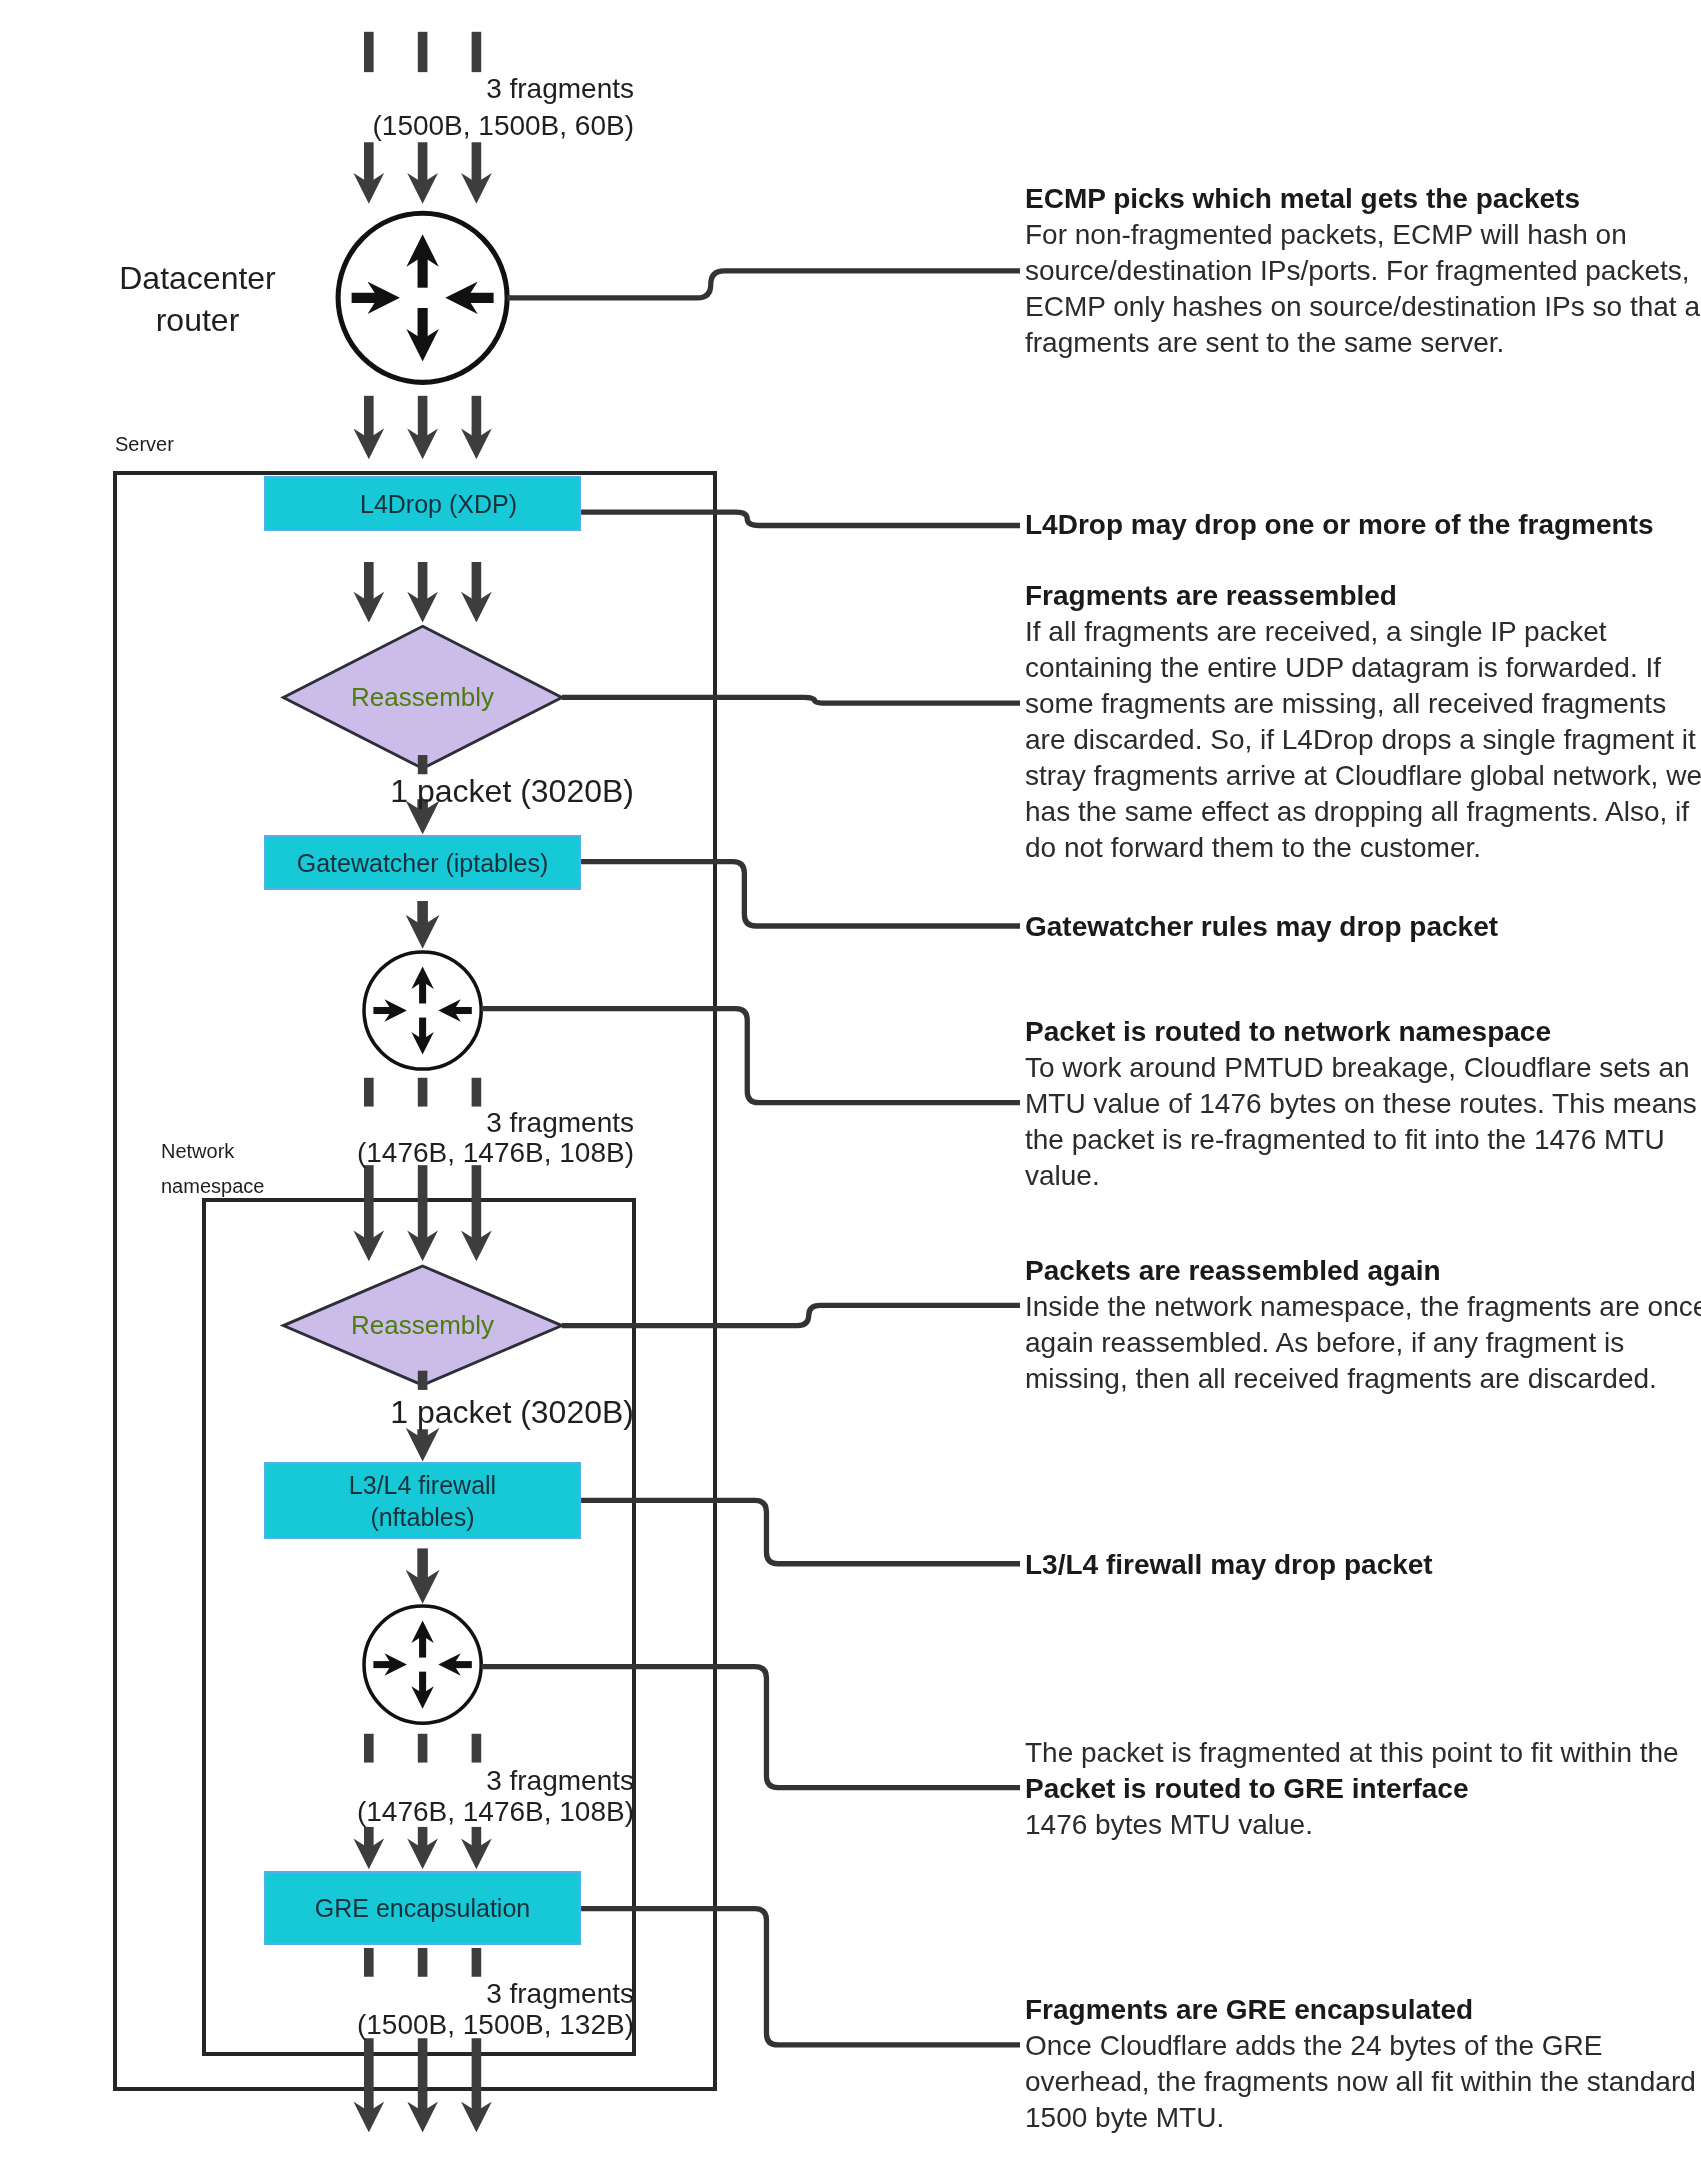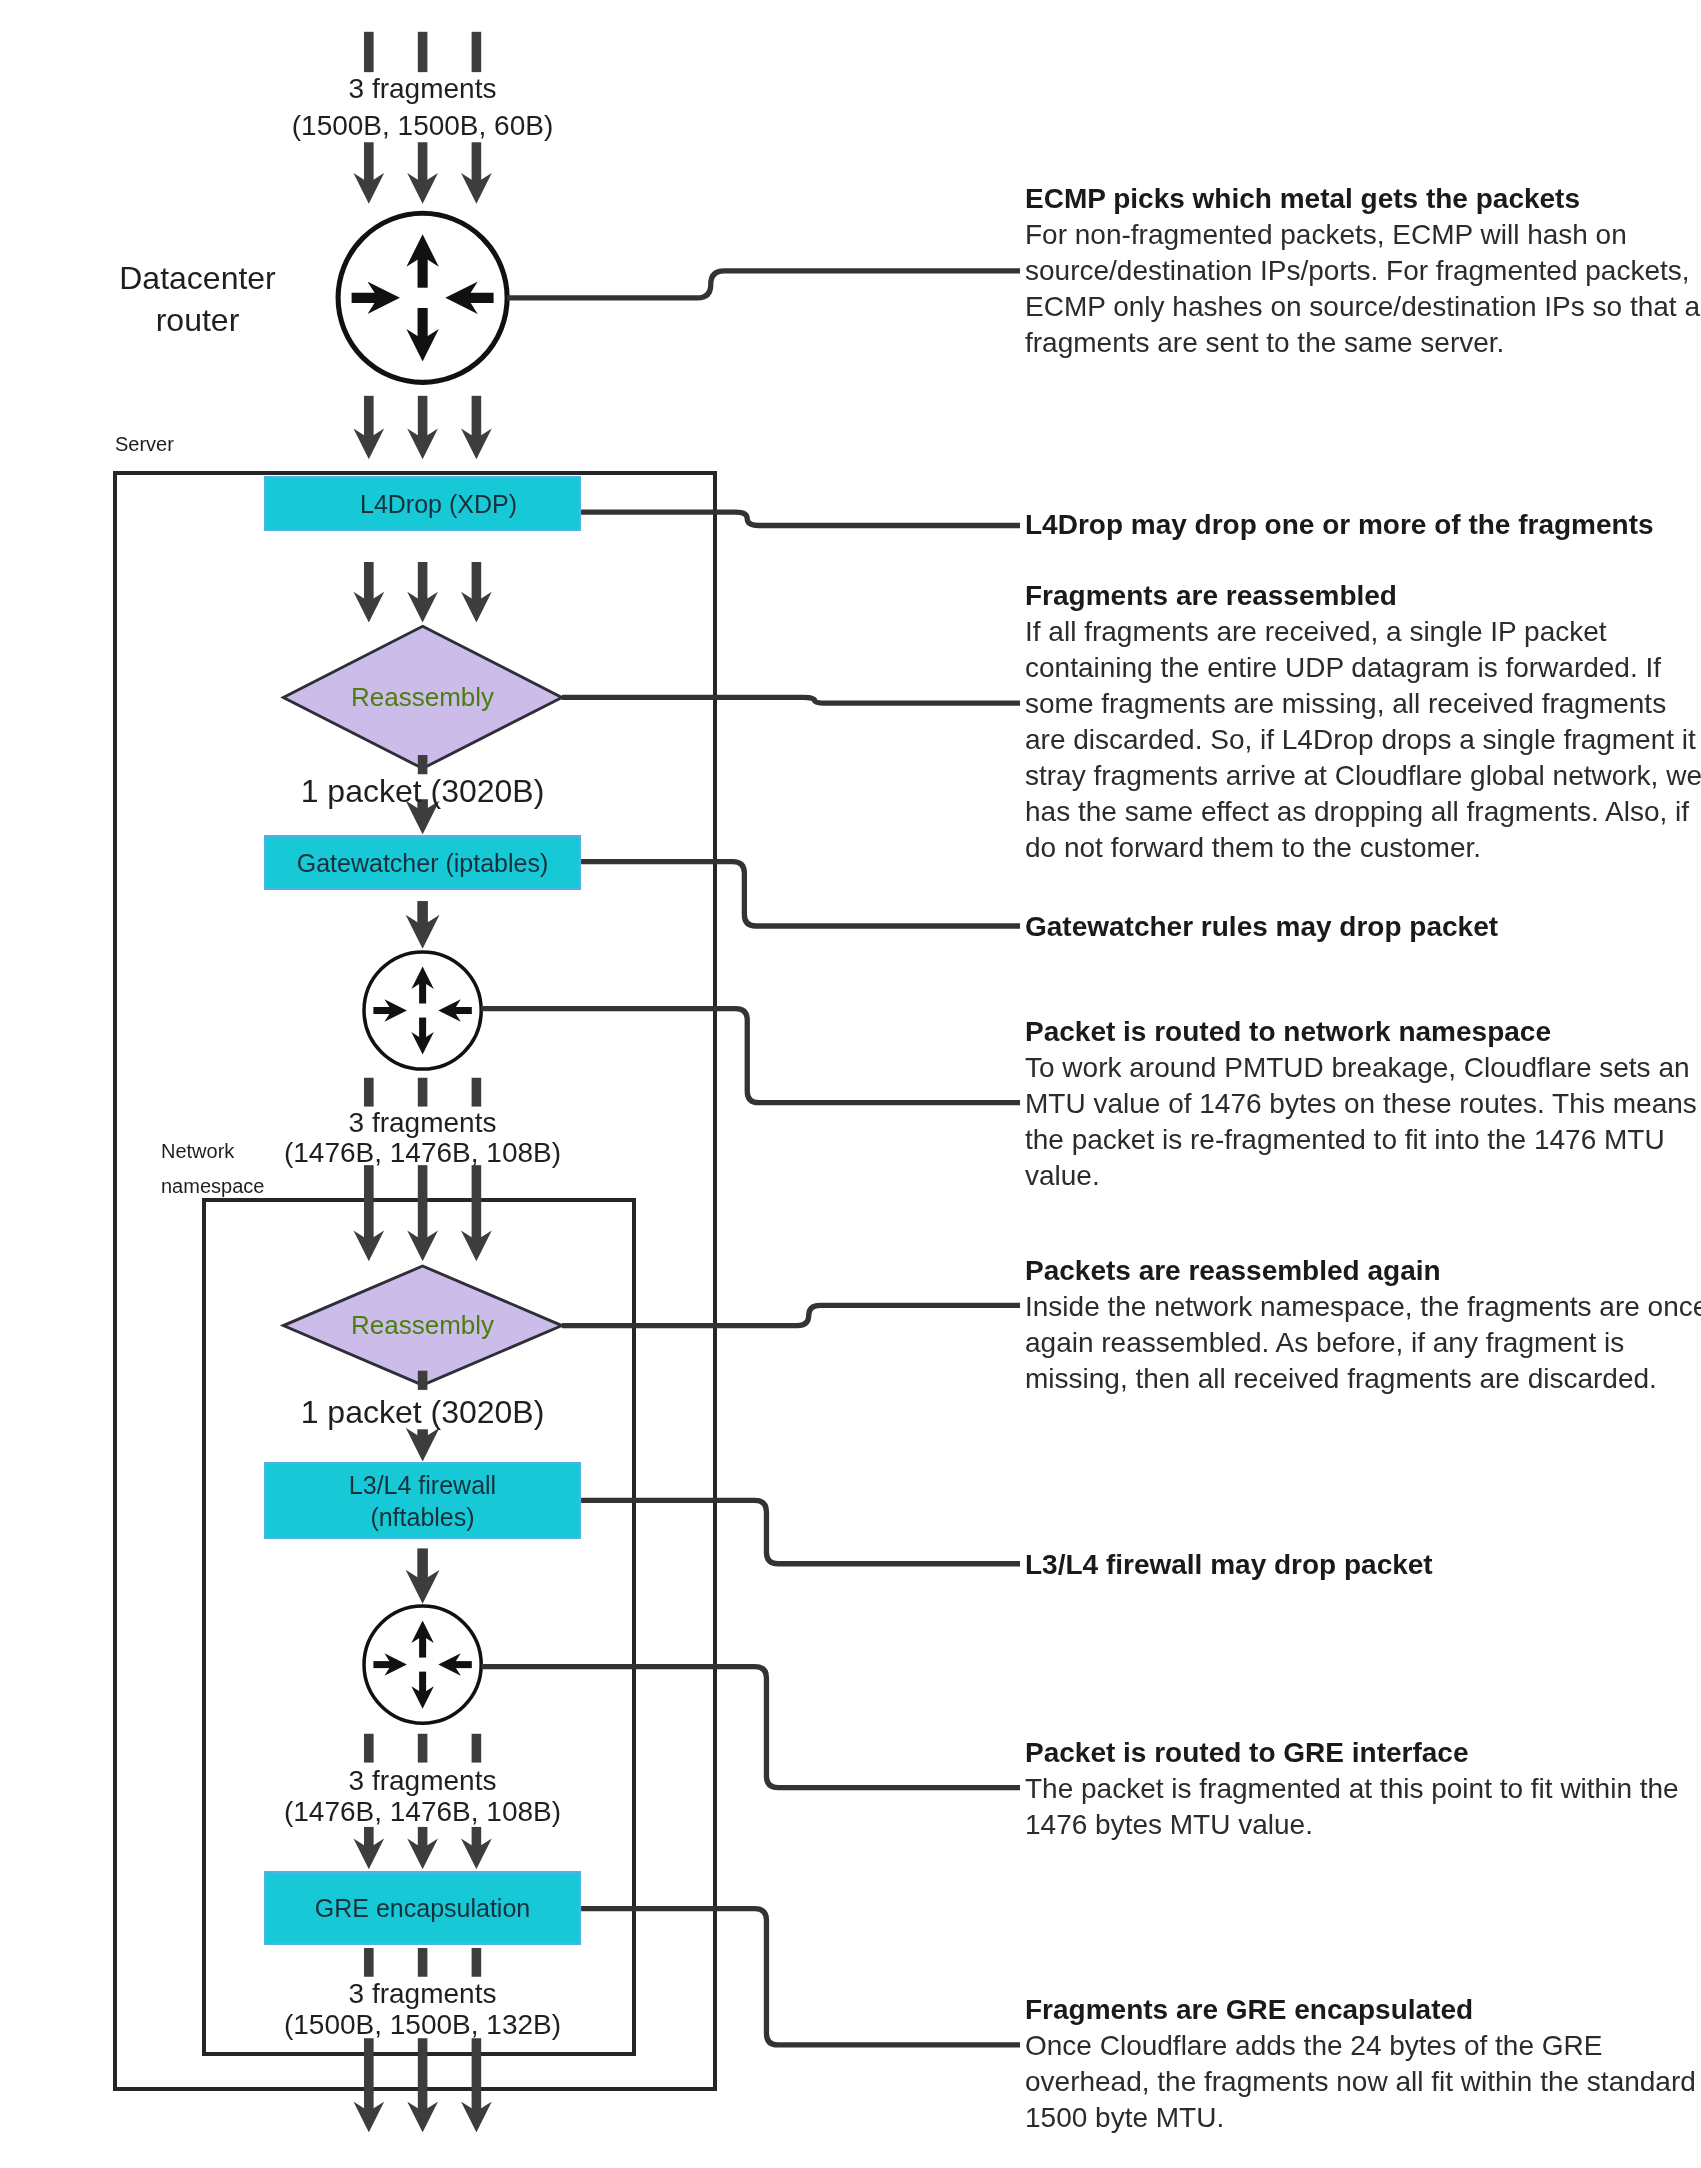--- a/index.html
+++ b/index.html
@@ -5,21 +5,21 @@
   html,body{margin:0;padding:0;background:#fff;}
   .canvas{position:relative;width:1701px;height:2168px;background:#ffffff;
           font-family:"Liberation Sans", sans-serif;overflow:hidden;}
   .layer-svg{position:absolute;left:0;top:0;z-index:2;pointer-events:none;}
   .frame{position:absolute;box-sizing:border-box;border:4.8px solid #262626;z-index:1;background:transparent;}
   .process-box{position:absolute;left:264px;width:317px;box-sizing:border-box;z-index:3;
                background:#17C9D6;border:2.9px solid #55AEEA;display:flex;flex-direction:column;
                align-items:center;justify-content:center;text-align:center;
                color:#17303C;font-size:25px;line-height:32px;}
   .dlabel{position:absolute;color:#1f1f1f;z-index:4;}
-  .center{left:211px;width:423px;text-align:center;}
+  .center{left:211px;width:423px;text-align:right;}
   .f29{font-size:28px;line-height:31px;}
   .f33{font-size:32px;line-height:42px;}
   .f27{font-size:20px;line-height:35px;}
   .diamond-label{position:absolute;left:264px;width:317px;text-align:center;z-index:3;
                  color:#4d7c0f;font-size:26px;line-height:31px;}
   .ann{position:absolute;left:1025px;z-index:4;color:#2b2b2b;font-size:28px;line-height:36px;white-space:nowrap;}
   .ann-h{font-weight:bold;color:#1a1a1a;}
   .ann-l{display:block;}
 </style>
 </head>
@@ -223,22 +223,22 @@
     <span class="ann-l">Inside the network namespace, the fragments are once</span>
     <span class="ann-l">again reassembled. As before, if any fragment is</span>
     <span class="ann-l">missing, then all received fragments are discarded.</span>
   </div>
 
   <div class="ann" style="top:1547px;">
     <span class="ann-l ann-h">L3/L4 firewall may drop packet</span>
   </div>
 
   <div class="ann" style="top:1735px;">
+    <span class="ann-l">The packet is fragmented at this point to fit within the</span>
     <span class="ann-l ann-h">Packet is routed to GRE interface</span>
-    <span class="ann-l">The packet is fragmented at this point to fit within the</span>
     <span class="ann-l">1476 bytes MTU value.</span>
   </div>
 
   <div class="ann" style="top:1992px;">
     <span class="ann-l ann-h">Fragments are GRE encapsulated</span>
     <span class="ann-l">Once Cloudflare adds the 24 bytes of the GRE</span>
     <span class="ann-l">overhead, the fragments now all fit within the standard</span>
     <span class="ann-l">1500 byte MTU.</span>
   </div>
 

